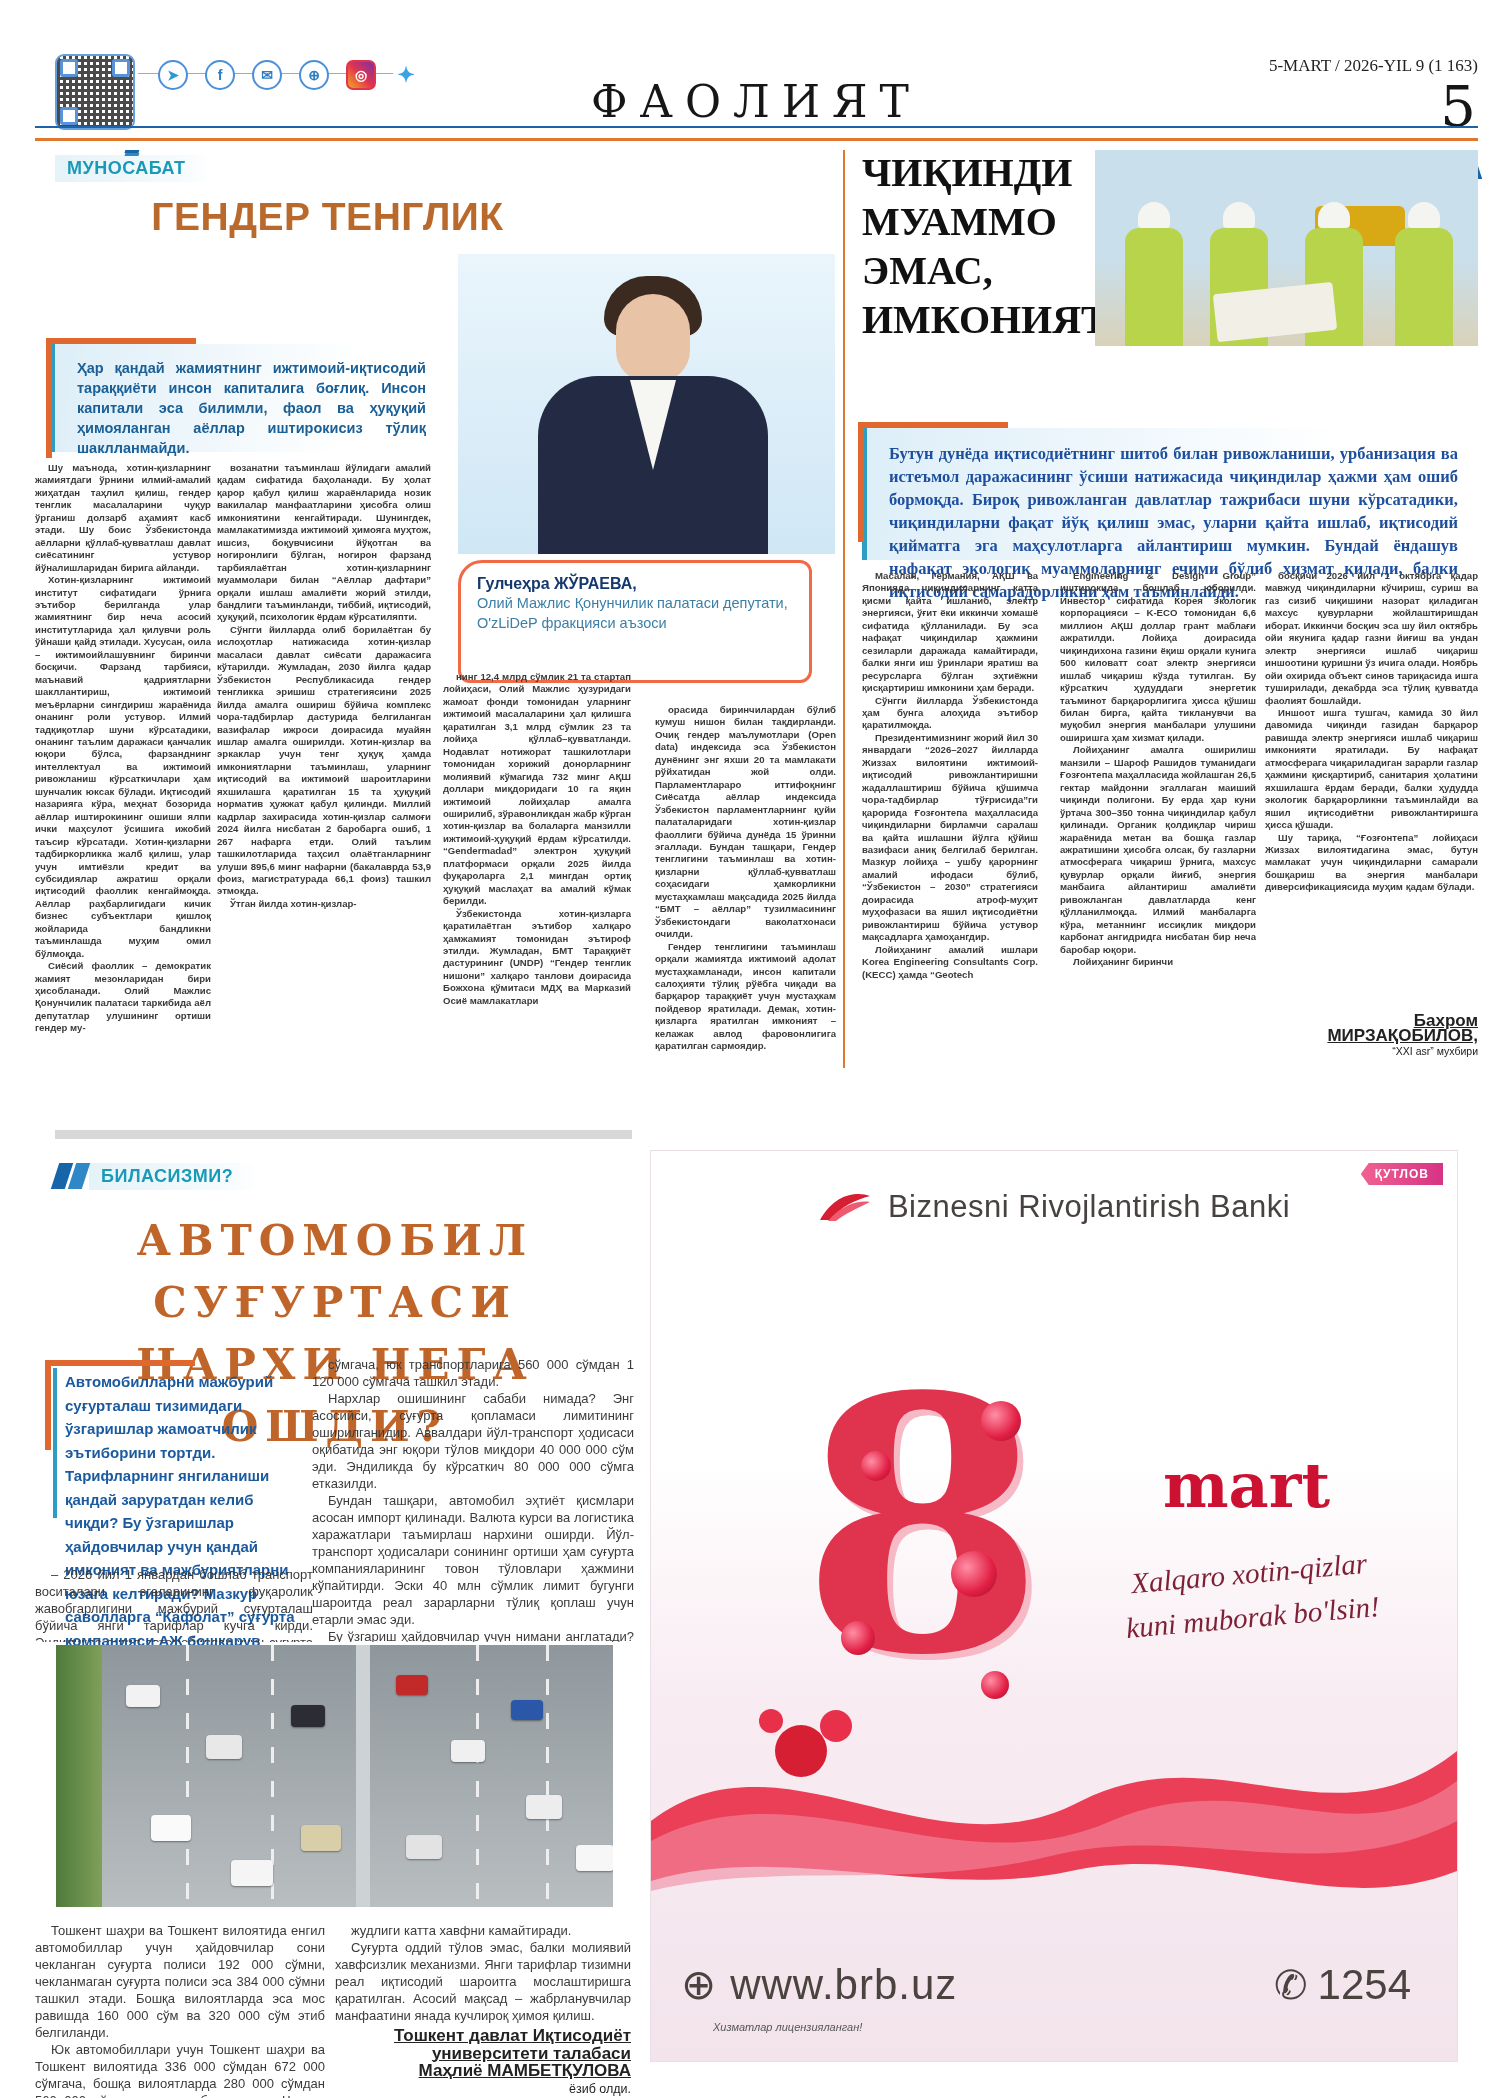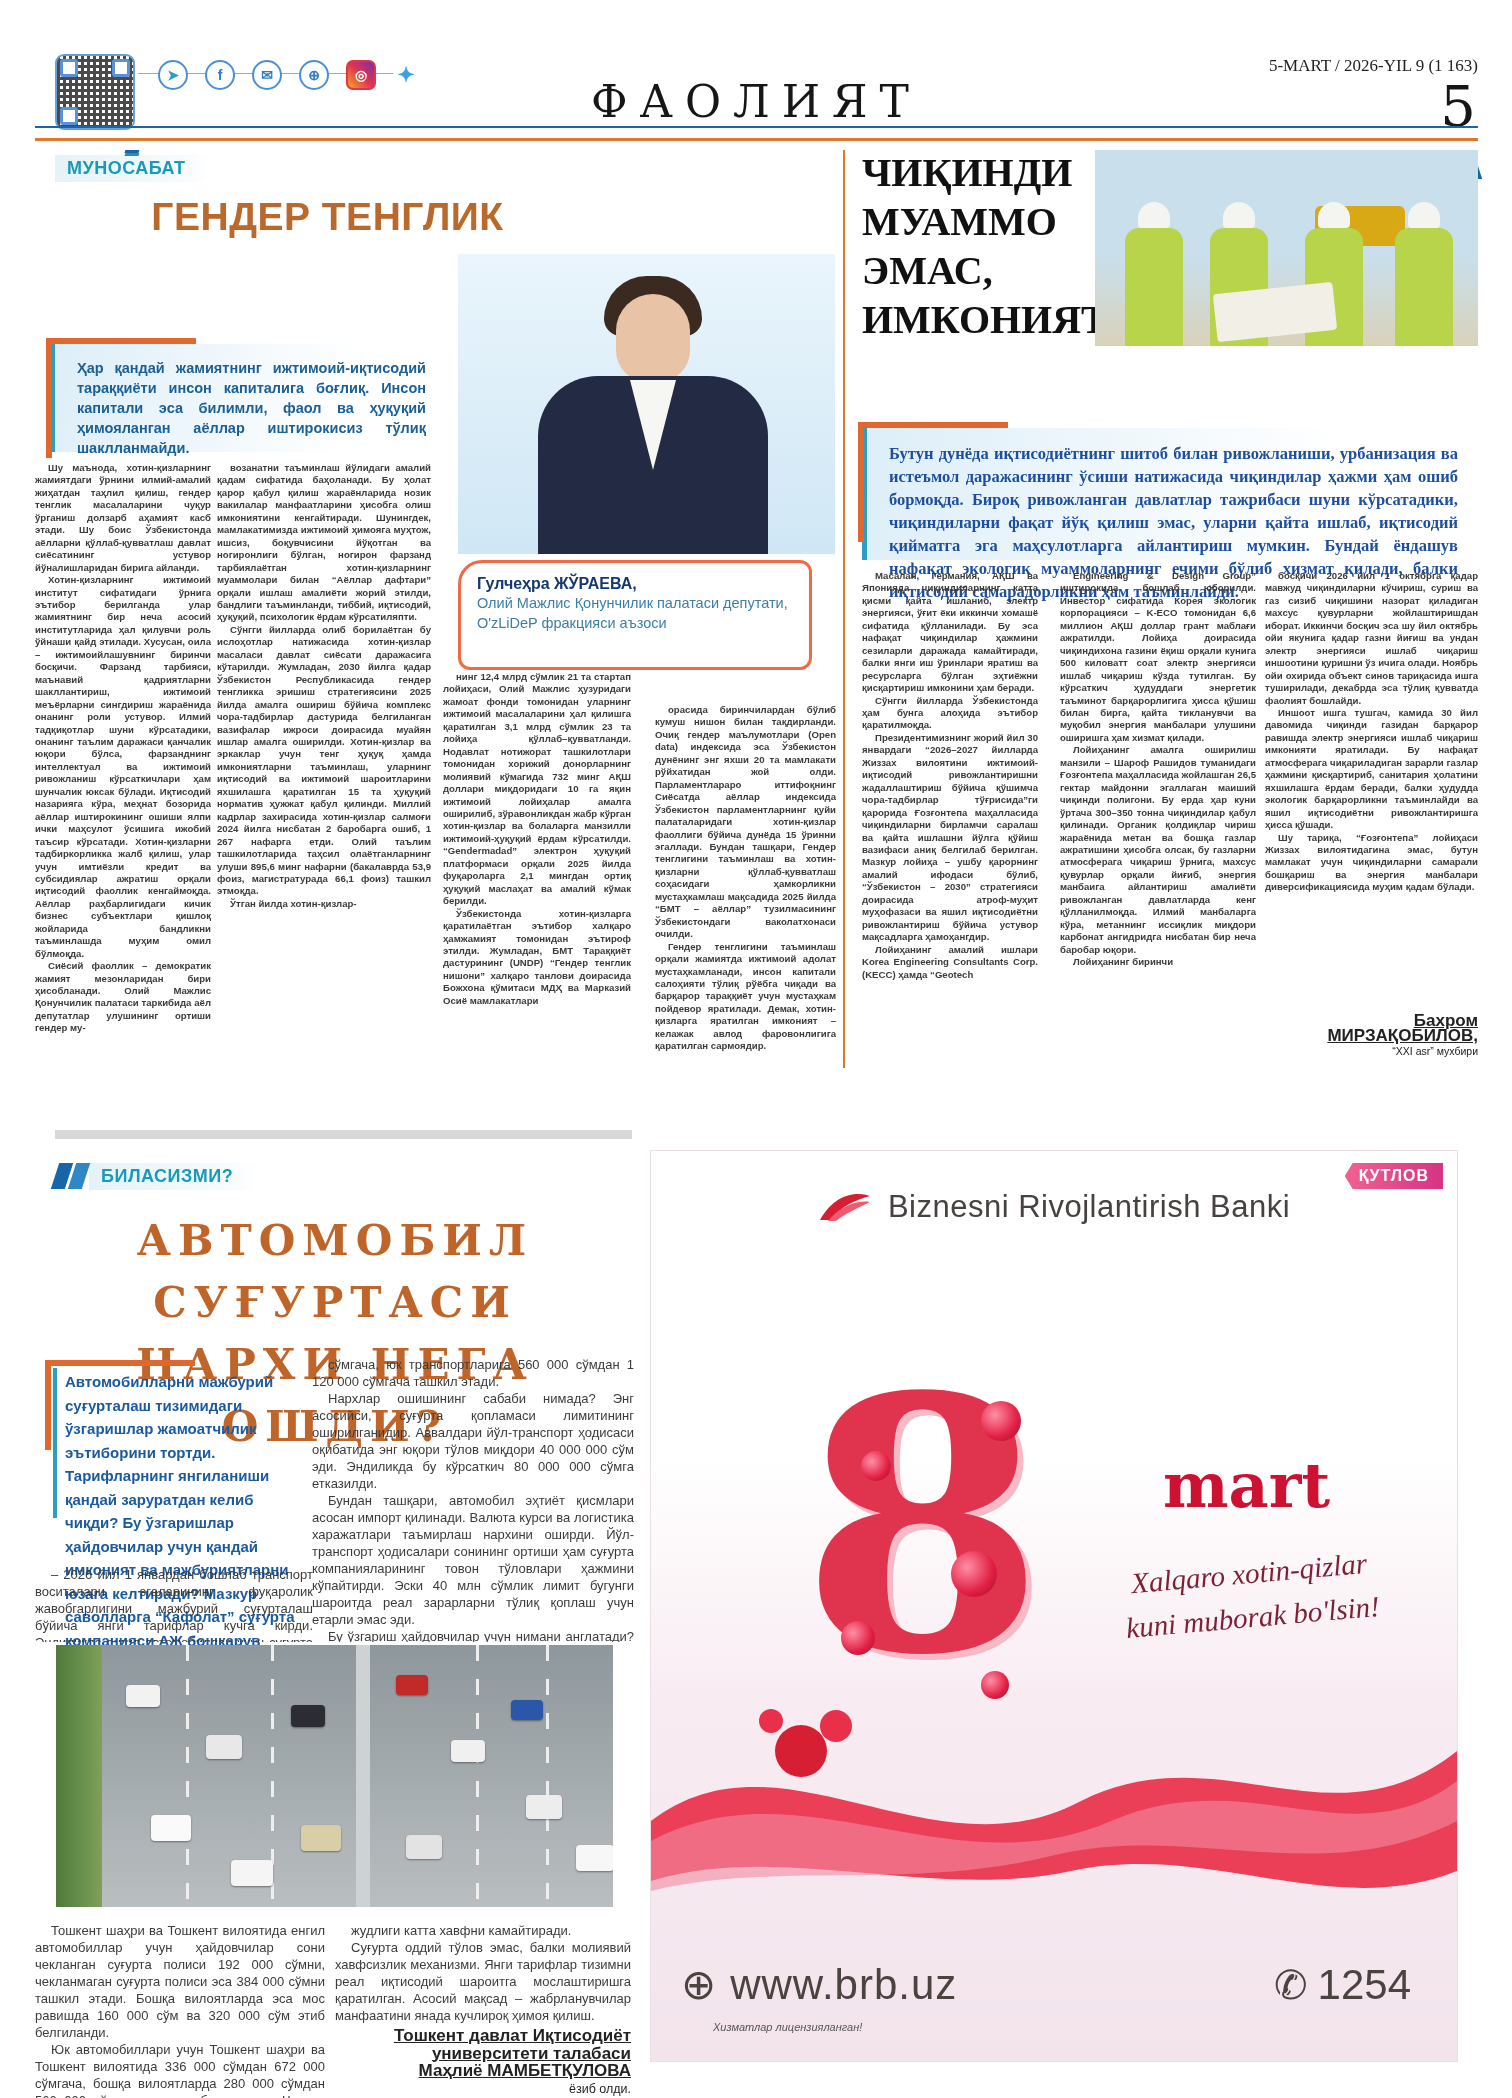--- a/index.html
+++ b/index.html
@@ -80,29 +80,29 @@
   .w3{left:1265px;top:570px;width:213px;height:438px;}
   .byline{text-align:right;font-size:10.5px;line-height:14px;color:#222;}
   .byline b{font-size:17px;text-decoration:underline;}
   .by-waste{left:1265px;top:1014px;width:213px;}
   .i-col-r-top{left:312px;top:1356px;width:322px;height:286px;}
   .i-col-l-mid{left:35px;top:1566px;width:278px;height:76px;}
   .i-col-l-bot{left:35px;top:1922px;width:290px;height:176px;}
   .i-col-r-bot{left:335px;top:1922px;width:296px;height:108px;}
   .by-ins{left:335px;top:2028px;width:296px;font-size:12.5px;line-height:16.5px;}
   
-  .caption{left:458px;top:560px;width:354px;height:110px;border:3px solid #ef6a45;border-radius:24px 12px 12px 12px;
+  .caption{left:458px;top:560px;width:354px;height:123px;border:3px solid #ef6a45;border-radius:24px 12px 12px 12px;
       box-sizing:border-box;padding:12px 16px;background:#fff;}
   .cap-name{font-size:16px;font-weight:bold;color:#15396f;}
   .cap-role{font-size:14.5px;line-height:20px;color:#3b7fa6;}
   .graybar{left:55px;top:1130px;width:577px;height:9px;background:#d8d8d8;}
   
   .ad{left:650px;top:1150px;width:806px;height:910px;background:linear-gradient(180deg,#ffffff 34%,#f8ecf2 60%,#f3e4ec);border:1px solid #eadfe6;overflow:hidden;}
   .ad-badge{position:absolute;right:14px;top:12px;background:linear-gradient(90deg,#f06292,#d63384);color:#fff;
-      font-size:16px;font-weight:bold;letter-spacing:1px;padding:4px 14px;clip-path:polygon(8px 0,100% 0,100% 100%,8px 100%,0 50%);}
+      font-size:12px;font-weight:bold;letter-spacing:1px;padding:4px 14px;clip-path:polygon(8px 0,100% 0,100% 100%,8px 100%,0 50%);}
   .ad-bankrow{position:absolute;left:0;right:0;top:38px;display:flex;align-items:center;justify-content:center;gap:16px;}
   .ad-logo{width:54px;height:34px;}
   .ad-bank{font-size:31px;color:#474140;letter-spacing:.5px;}
   .big8{position:absolute;left:150px;top:210px;font-family:"DejaVu Serif",serif;font-weight:bold;font-size:350px;line-height:330px;
       color:#e0344e;text-shadow:6px 6px 0 #f6b9c6;}
   .flower{position:absolute;border-radius:50%;background:radial-gradient(circle at 35% 35%,#ff8fa5,#e21f44 60%,#9c1030);}
   .admart{position:absolute;left:512px;top:298px;font-family:"DejaVu Serif",serif;font-weight:bold;font-size:62px;color:#cc1133;}
   .adscript{position:absolute;left:430px;top:400px;width:340px;font-family:"Liberation Serif",serif;font-style:italic;
       font-size:29px;line-height:44px;color:#7d1f35;transform:rotate(-5deg);text-align:center;}
   .ribbon{position:absolute;left:0;bottom:140px;width:806px;height:230px;}

